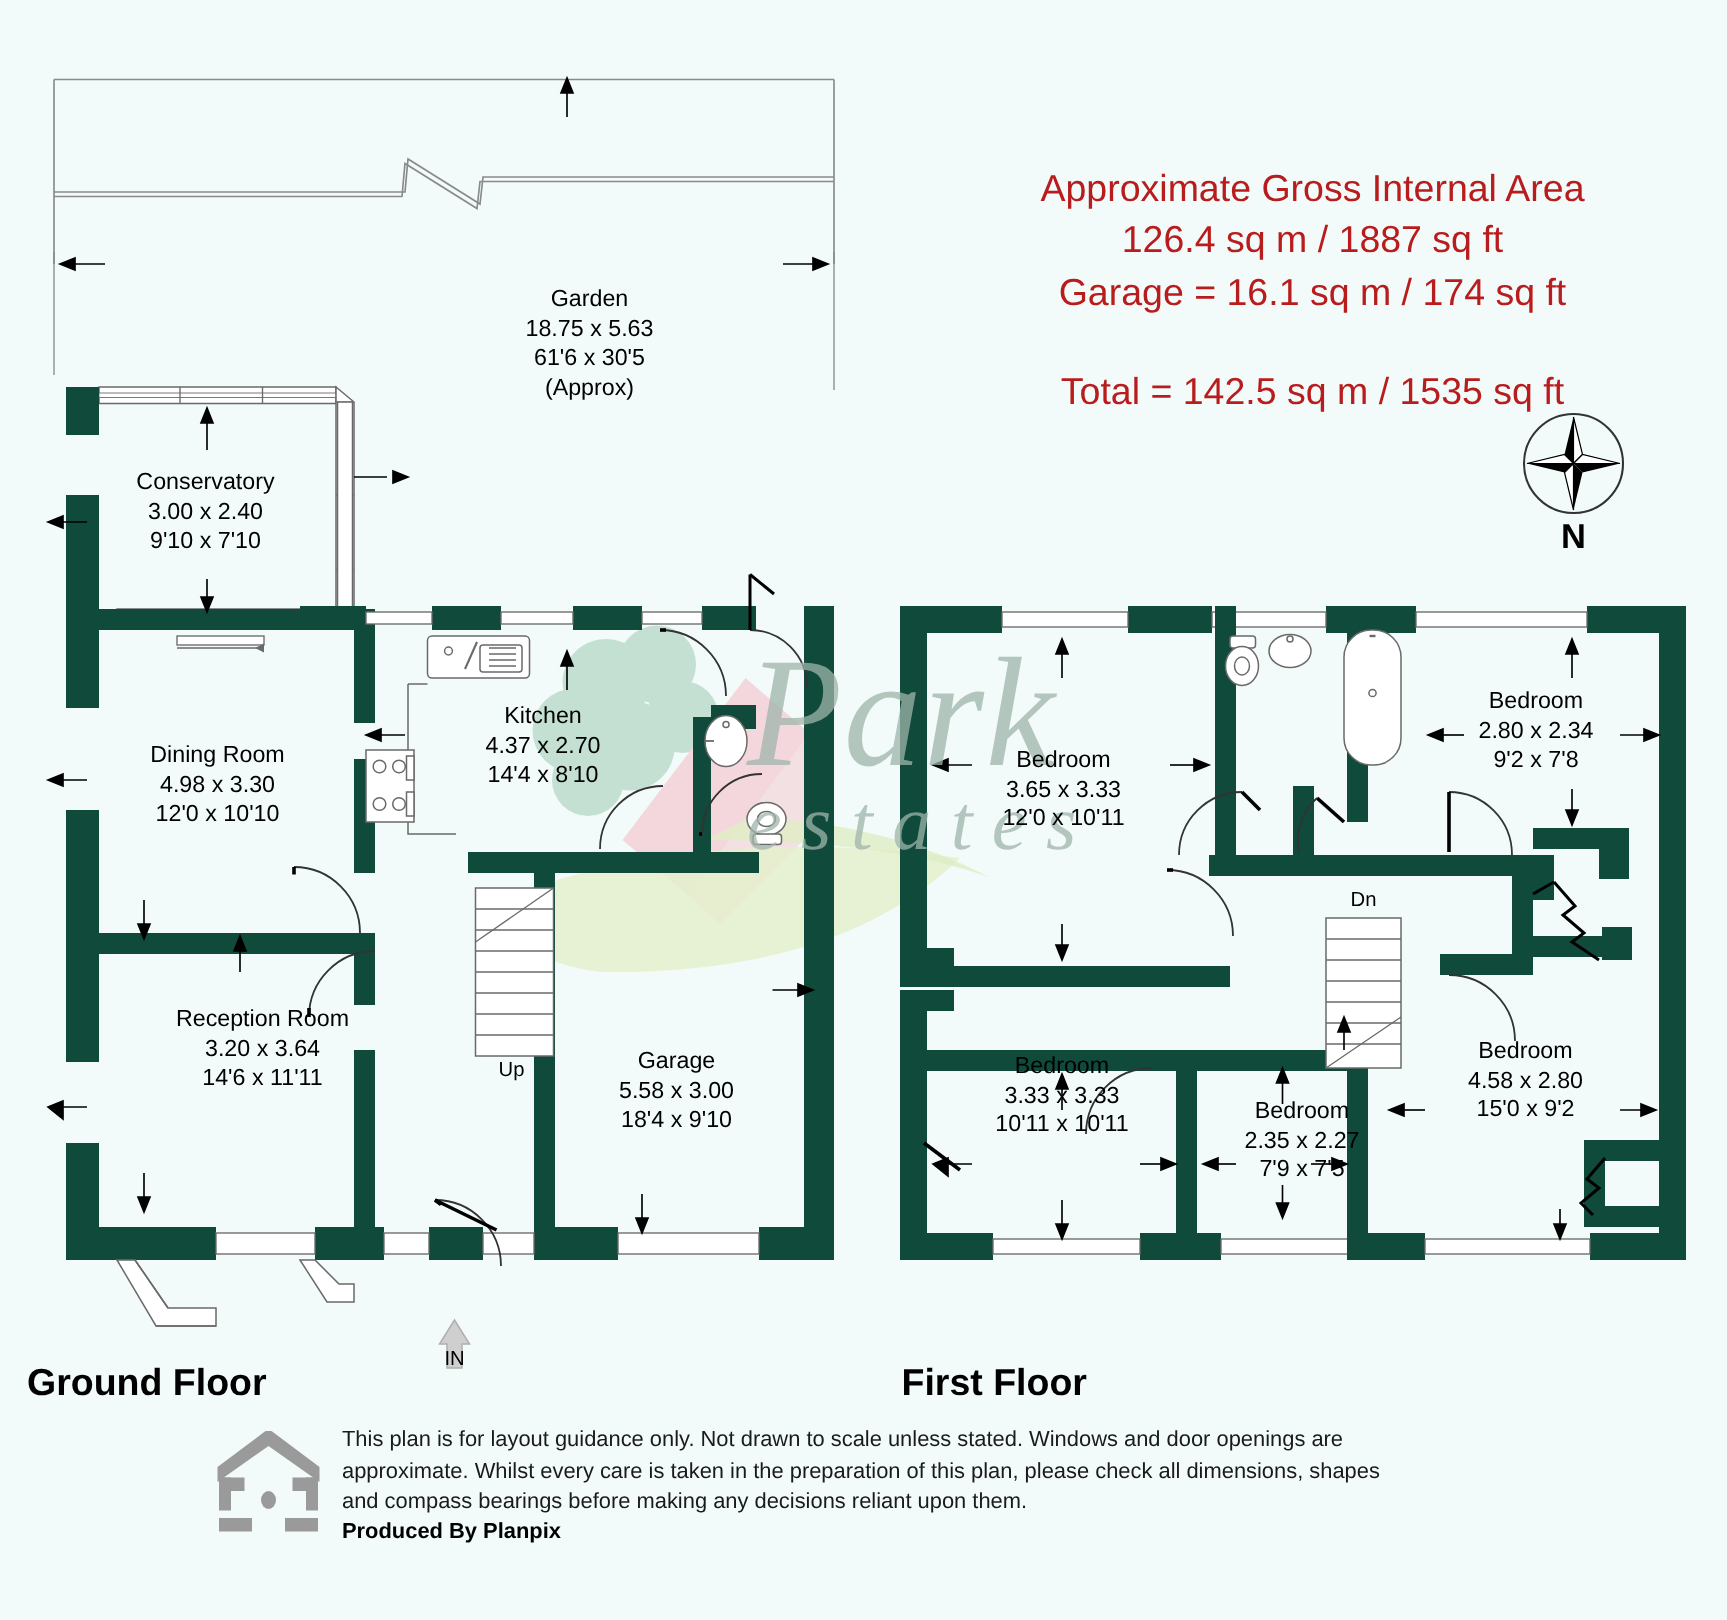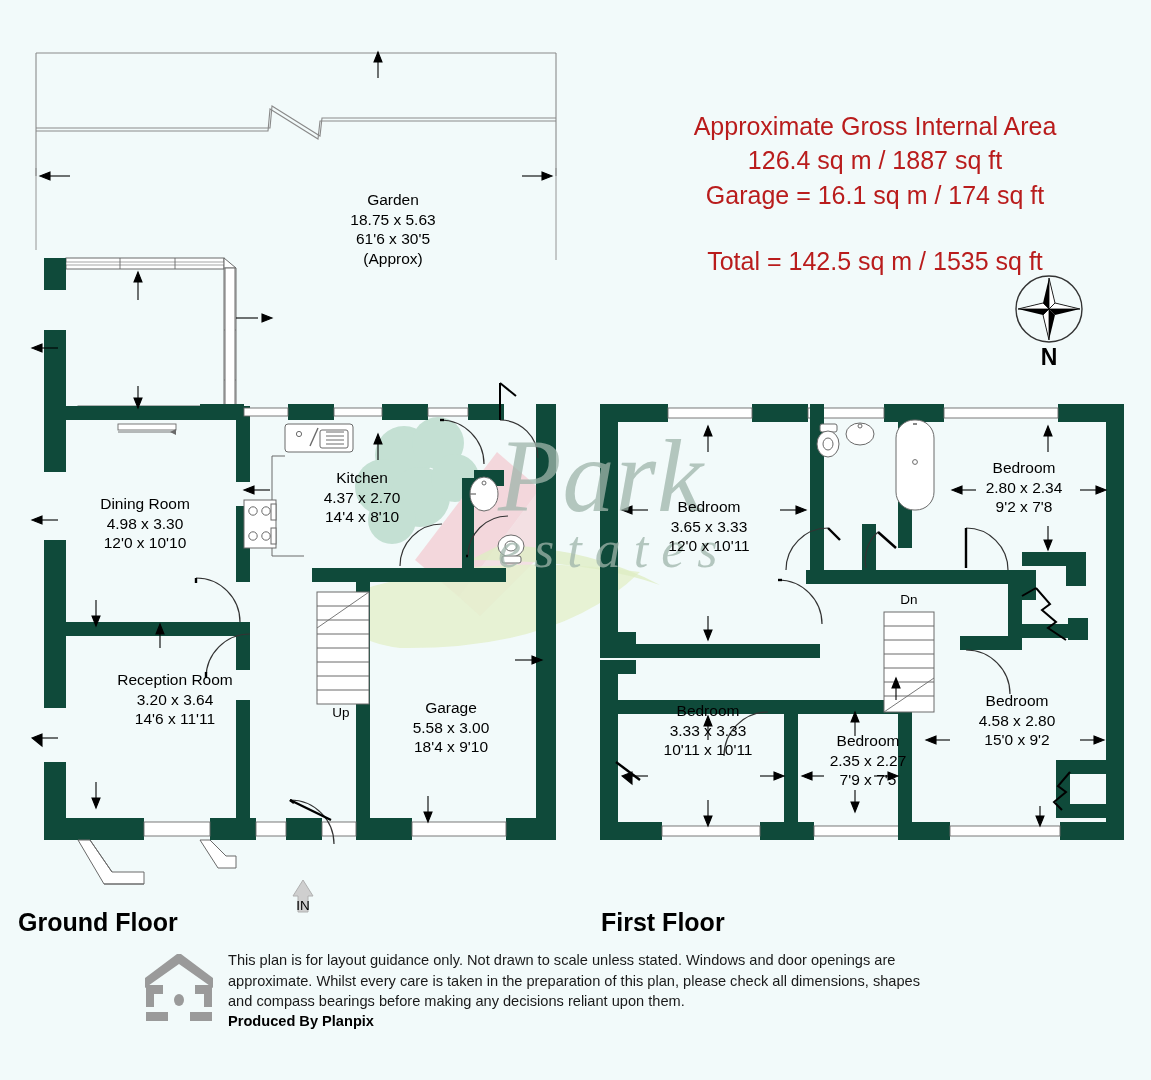--- a/index.html
+++ b/index.html
@@ -578,20 +578,25 @@
 
   <div class="compass-n">N</div>
 
   <div class="rlabel" style="left:393px; top:190px;">
     <span class="n">Garden</span>
     <span class="n">18.75 x 5.63</span>
     <span class="n">61'6 x 30'5</span>
     <span class="n">(Approx)</span>
   </div>
 
+  <div class="rlabel" style="left:137px; top:312px;">
+    <span class="n">Conservatory</span>
+    <span class="n">3.00 x 2.40</span>
+    <span class="n">9'10 x 7'10</span>
+  </div>
 
   <div class="rlabel" style="left:145px; top:494px;">
     <span class="n">Dining Room</span>
     <span class="n">4.98 x 3.30</span>
     <span class="n">12'0 x 10'10</span>
   </div>
 
   <div class="rlabel" style="left:362px; top:468px;">
     <span class="n">Kitchen</span>
     <span class="n">4.37 x 2.70</span>

